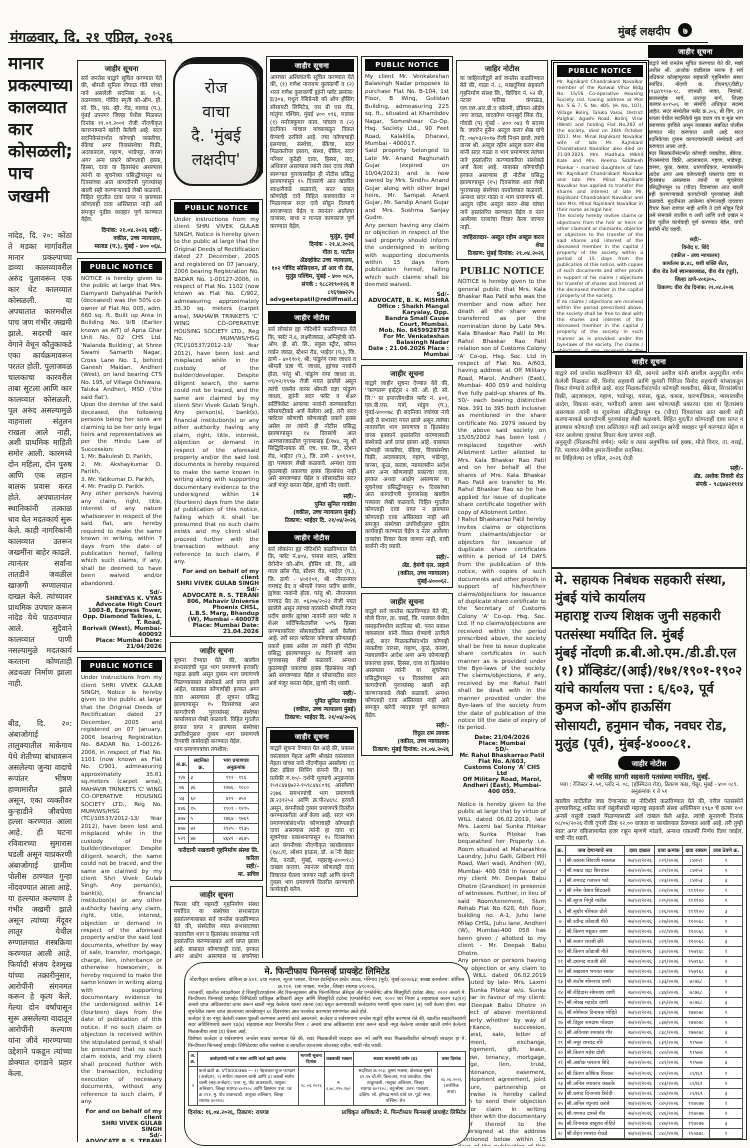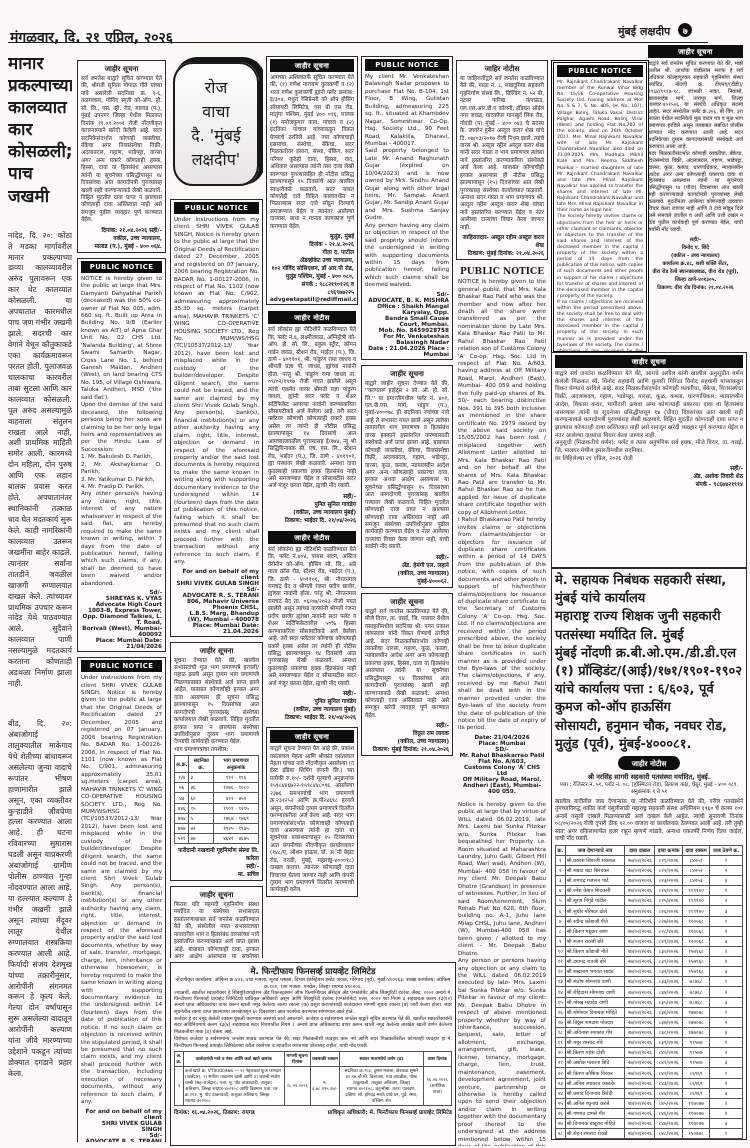--- a/index.html
+++ b/index.html
@@ -576,21 +576,21 @@
     <div class="foot-flex">
       <div class="stamp">शिक्का</div>
       <div class="nsign center" style="flex:1;">सही/-
 (पी. के. मंडले)
 सहायक निबंधक, सहकारी संस्था, (परीक्षा)
 महाराष्ट्र राज्य शिक्षक जुनी सहकारी
 पतसंस्था मर्यादित लि., मुंबई.</div>
     </div>
   </div>
 
-  <div class="wide nbox" style="left:170px;top:962px;width:278px;height:178px;">
+  <div class="wide nbox" style="left:184px;top:962px;width:278px;height:178px;border-radius:20px;">
     <div class="fin-title">मे. फिन्टीफाय फिनसर्व्ह प्रायव्हेट लिमिटेड</div>
     <div class="fin-addr">नोंदणीकृत कार्यालय: ऑफिस क्र.४०१, ४था मजला, सूरज प्लाझा, विमल इंडस्ट्रियल इस्टेट जवळ, गोरेगाव (पूर्व), मुंबई-४०००६३;  शाखा कार्यालय: ऑफिस क्र.१०२, १ला मजला, पनवेल, जिल्हा रायगड-४१०२०६.</div>
     <div class="nbody" style="font-size:4.8px;">ज्याअर्थी, खालील स्वाक्षरीकार हे सिक्युरिटायझेशन अँड रिकन्स्ट्रक्शन ऑफ फिनान्शियल ॲसेट्स अँड एन्फोर्समेंट ऑफ सिक्युरिटी इंटरेस्ट ॲक्ट, २००२ अन्वये मे. फिन्टीफाय फिनसर्व्ह प्रायव्हेट लिमिटेडचे प्राधिकृत अधिकारी असून आणि सिक्युरिटी इंटरेस्ट (एन्फोर्समेंट) रुल्स, २००२ च्या नियम ३ सहवाचता कलम १३(१२) अन्वये प्राप्त अधिकारांचा वापर करून खाली नमूद केलेल्या रकमा रकाना (क) वसूल करण्यासाठी कर्जदारांना मागणी सूचना रकाना (ब) जारी केल्या होत्या. सदर सूचनेतील रकमा प्राप्त झाल्याच्या तारखेपासून ६० दिवसांच्या आत परतफेड करण्यास सांगण्यात आले होते.</div>
     <div class="nbody" style="font-size:4.8px;margin-top:1px;">कर्जदार हे वर नमूद केलेली रक्कम चुकती करण्यास असमर्थ ठरले असल्याने, कर्जदार व सर्वसामान्य जनतेस याद्वारे सूचित करण्यात येते की, खालील स्वाक्षरीकारांनी सदर अधिनियमाचे कलम १३(४) सहवाचता सदर नियमांतील नियम ८ अन्वये प्राप्त अधिकारांचा वापर करून खाली नमूद केलेल्या तारखेस खाली वर्णन केलेल्या मिळकतीचा ताबा (ड) घेतला आहे.</div>
     <div class="nbody" style="font-size:4.8px;margin-top:1px;">विशेषतः कर्जदार व सर्वसामान्य जनतेस सावध करण्यात येते की, सदर मिळकतीशी व्यवहार करू नये आणि सदर मिळकतीवरील कोणताही व्यवहार हा मे. फिन्टीफाय फिनसर्व्ह प्रायव्हेट लिमिटेडच्या वरील रकमेच्या व त्यावरील व्याजाच्या बोजासह राहील, याची नोंद घ्यावी.</div>
     <table class="mini" style="font-size:4.4px;">
       <thead>
           <tr>
             <th>अ. क्र.</th>
             <th>कर्जदारांची नावे व नंबर आणि कर्ज खाते क्रमांक</th>

